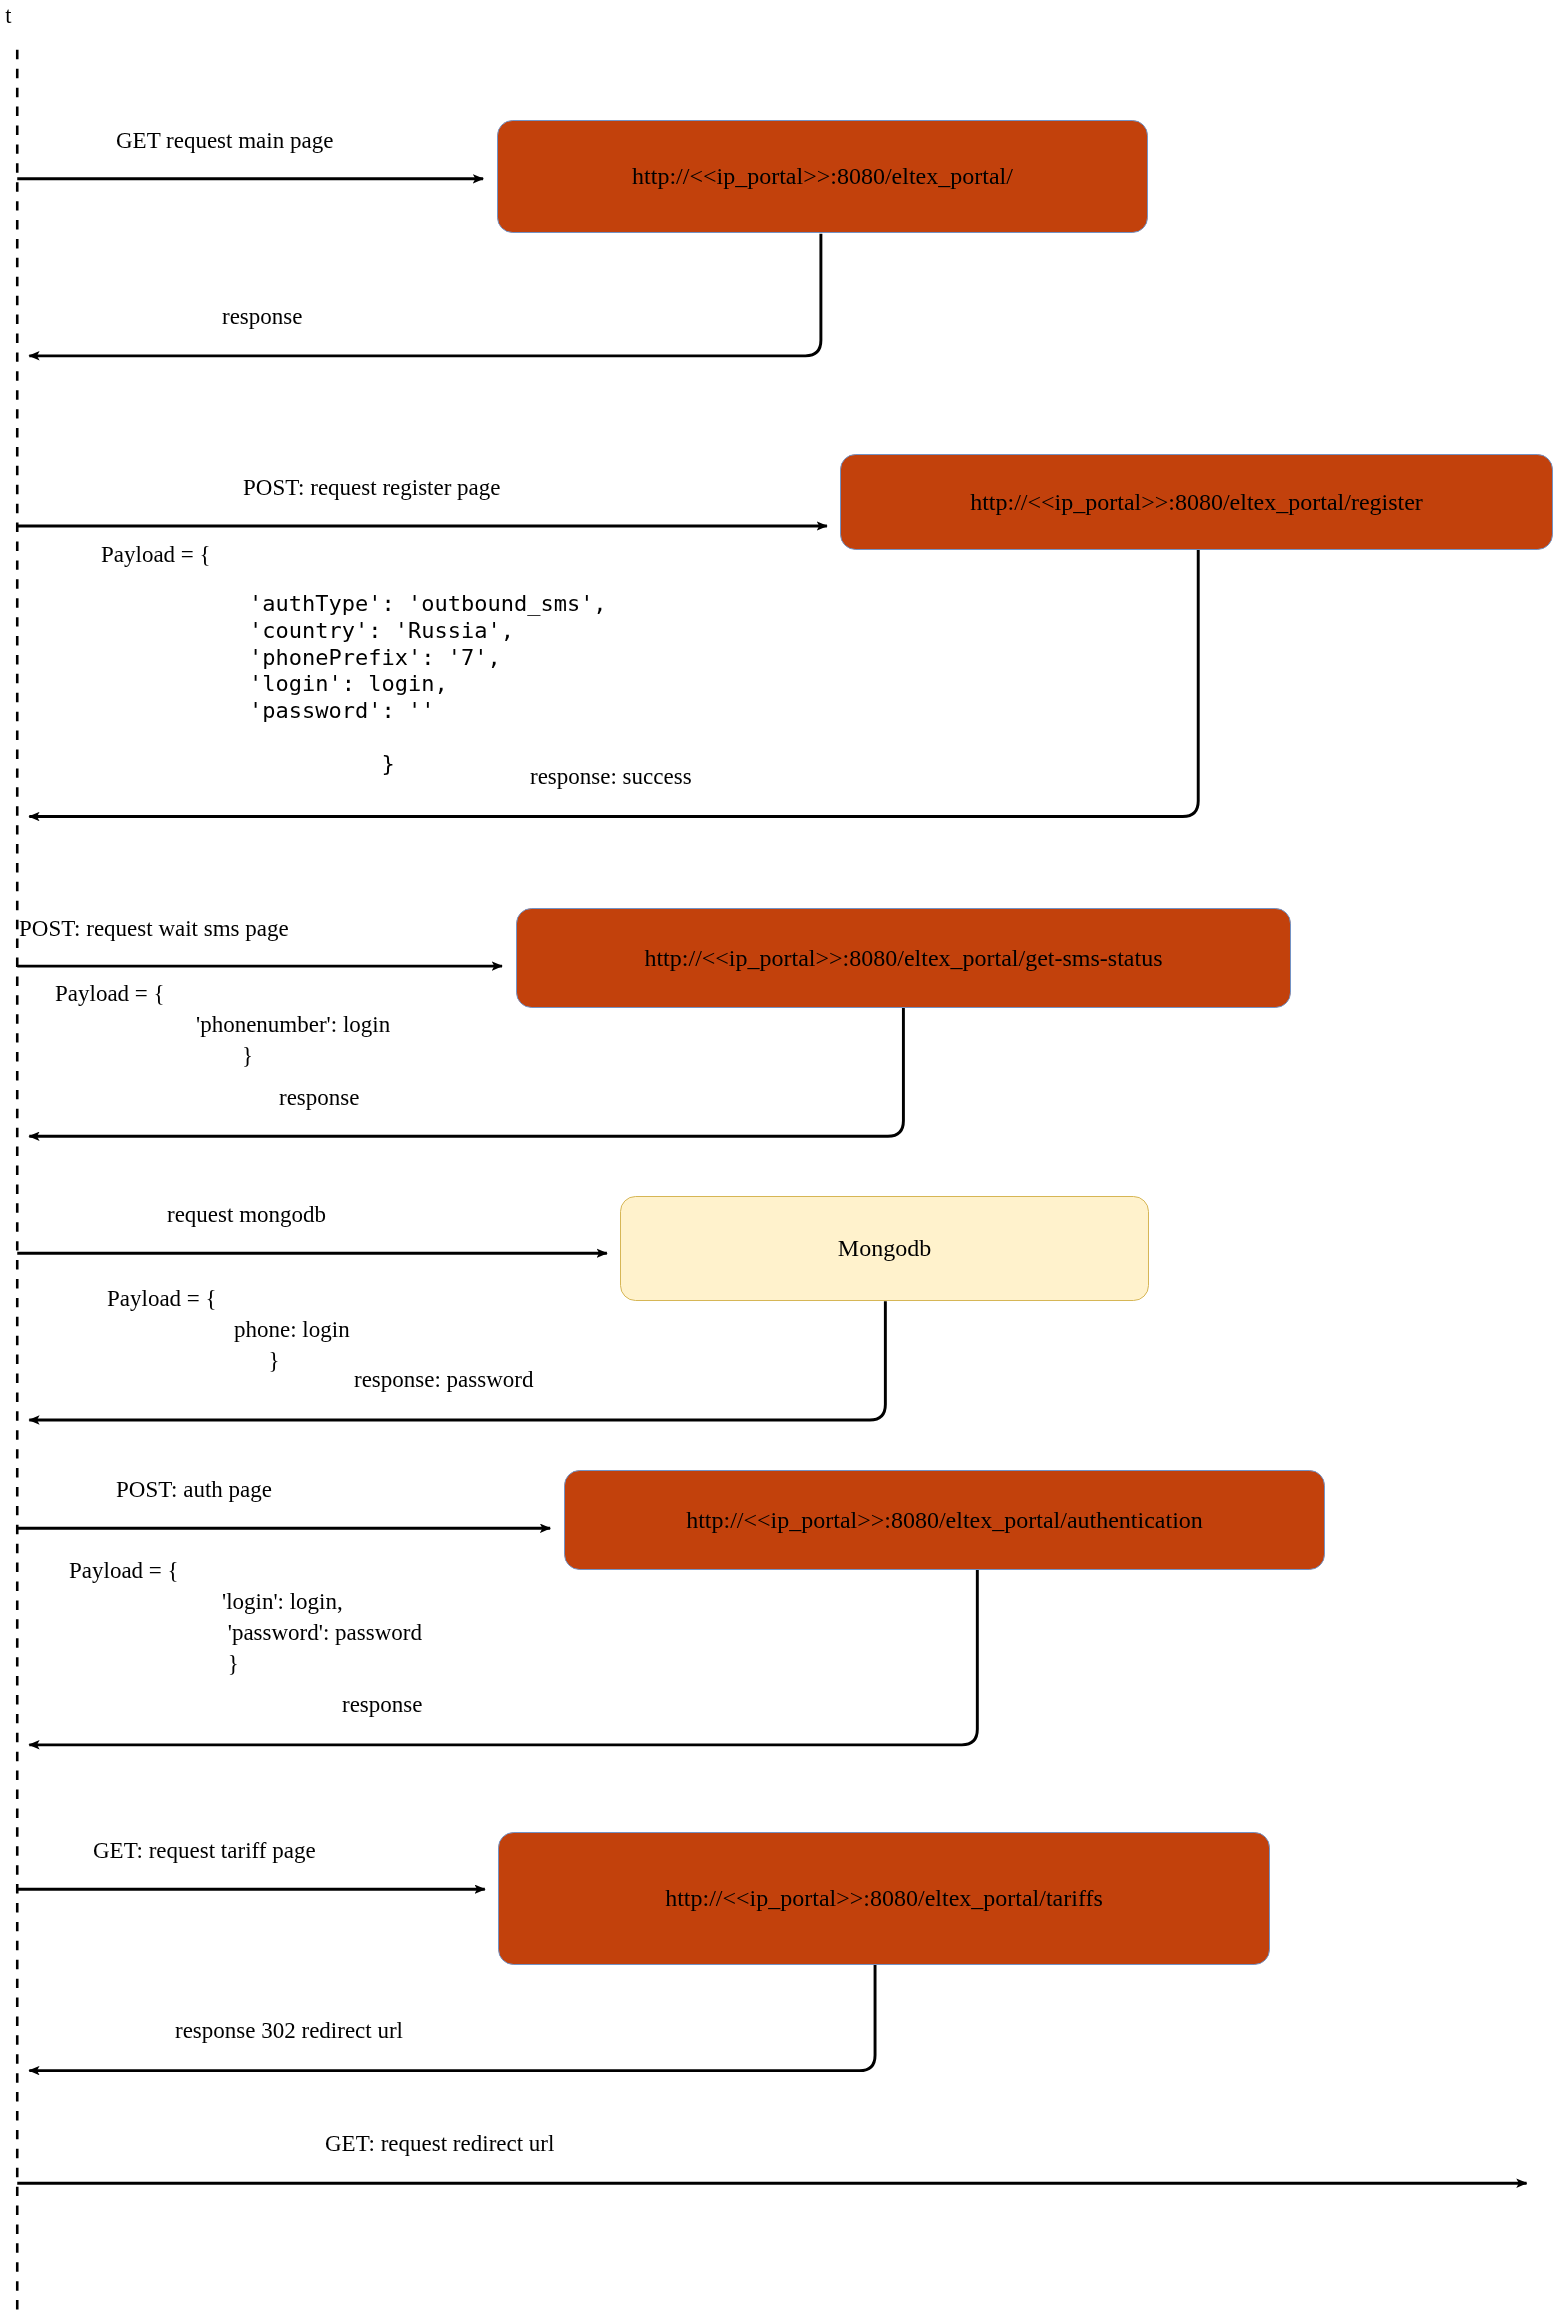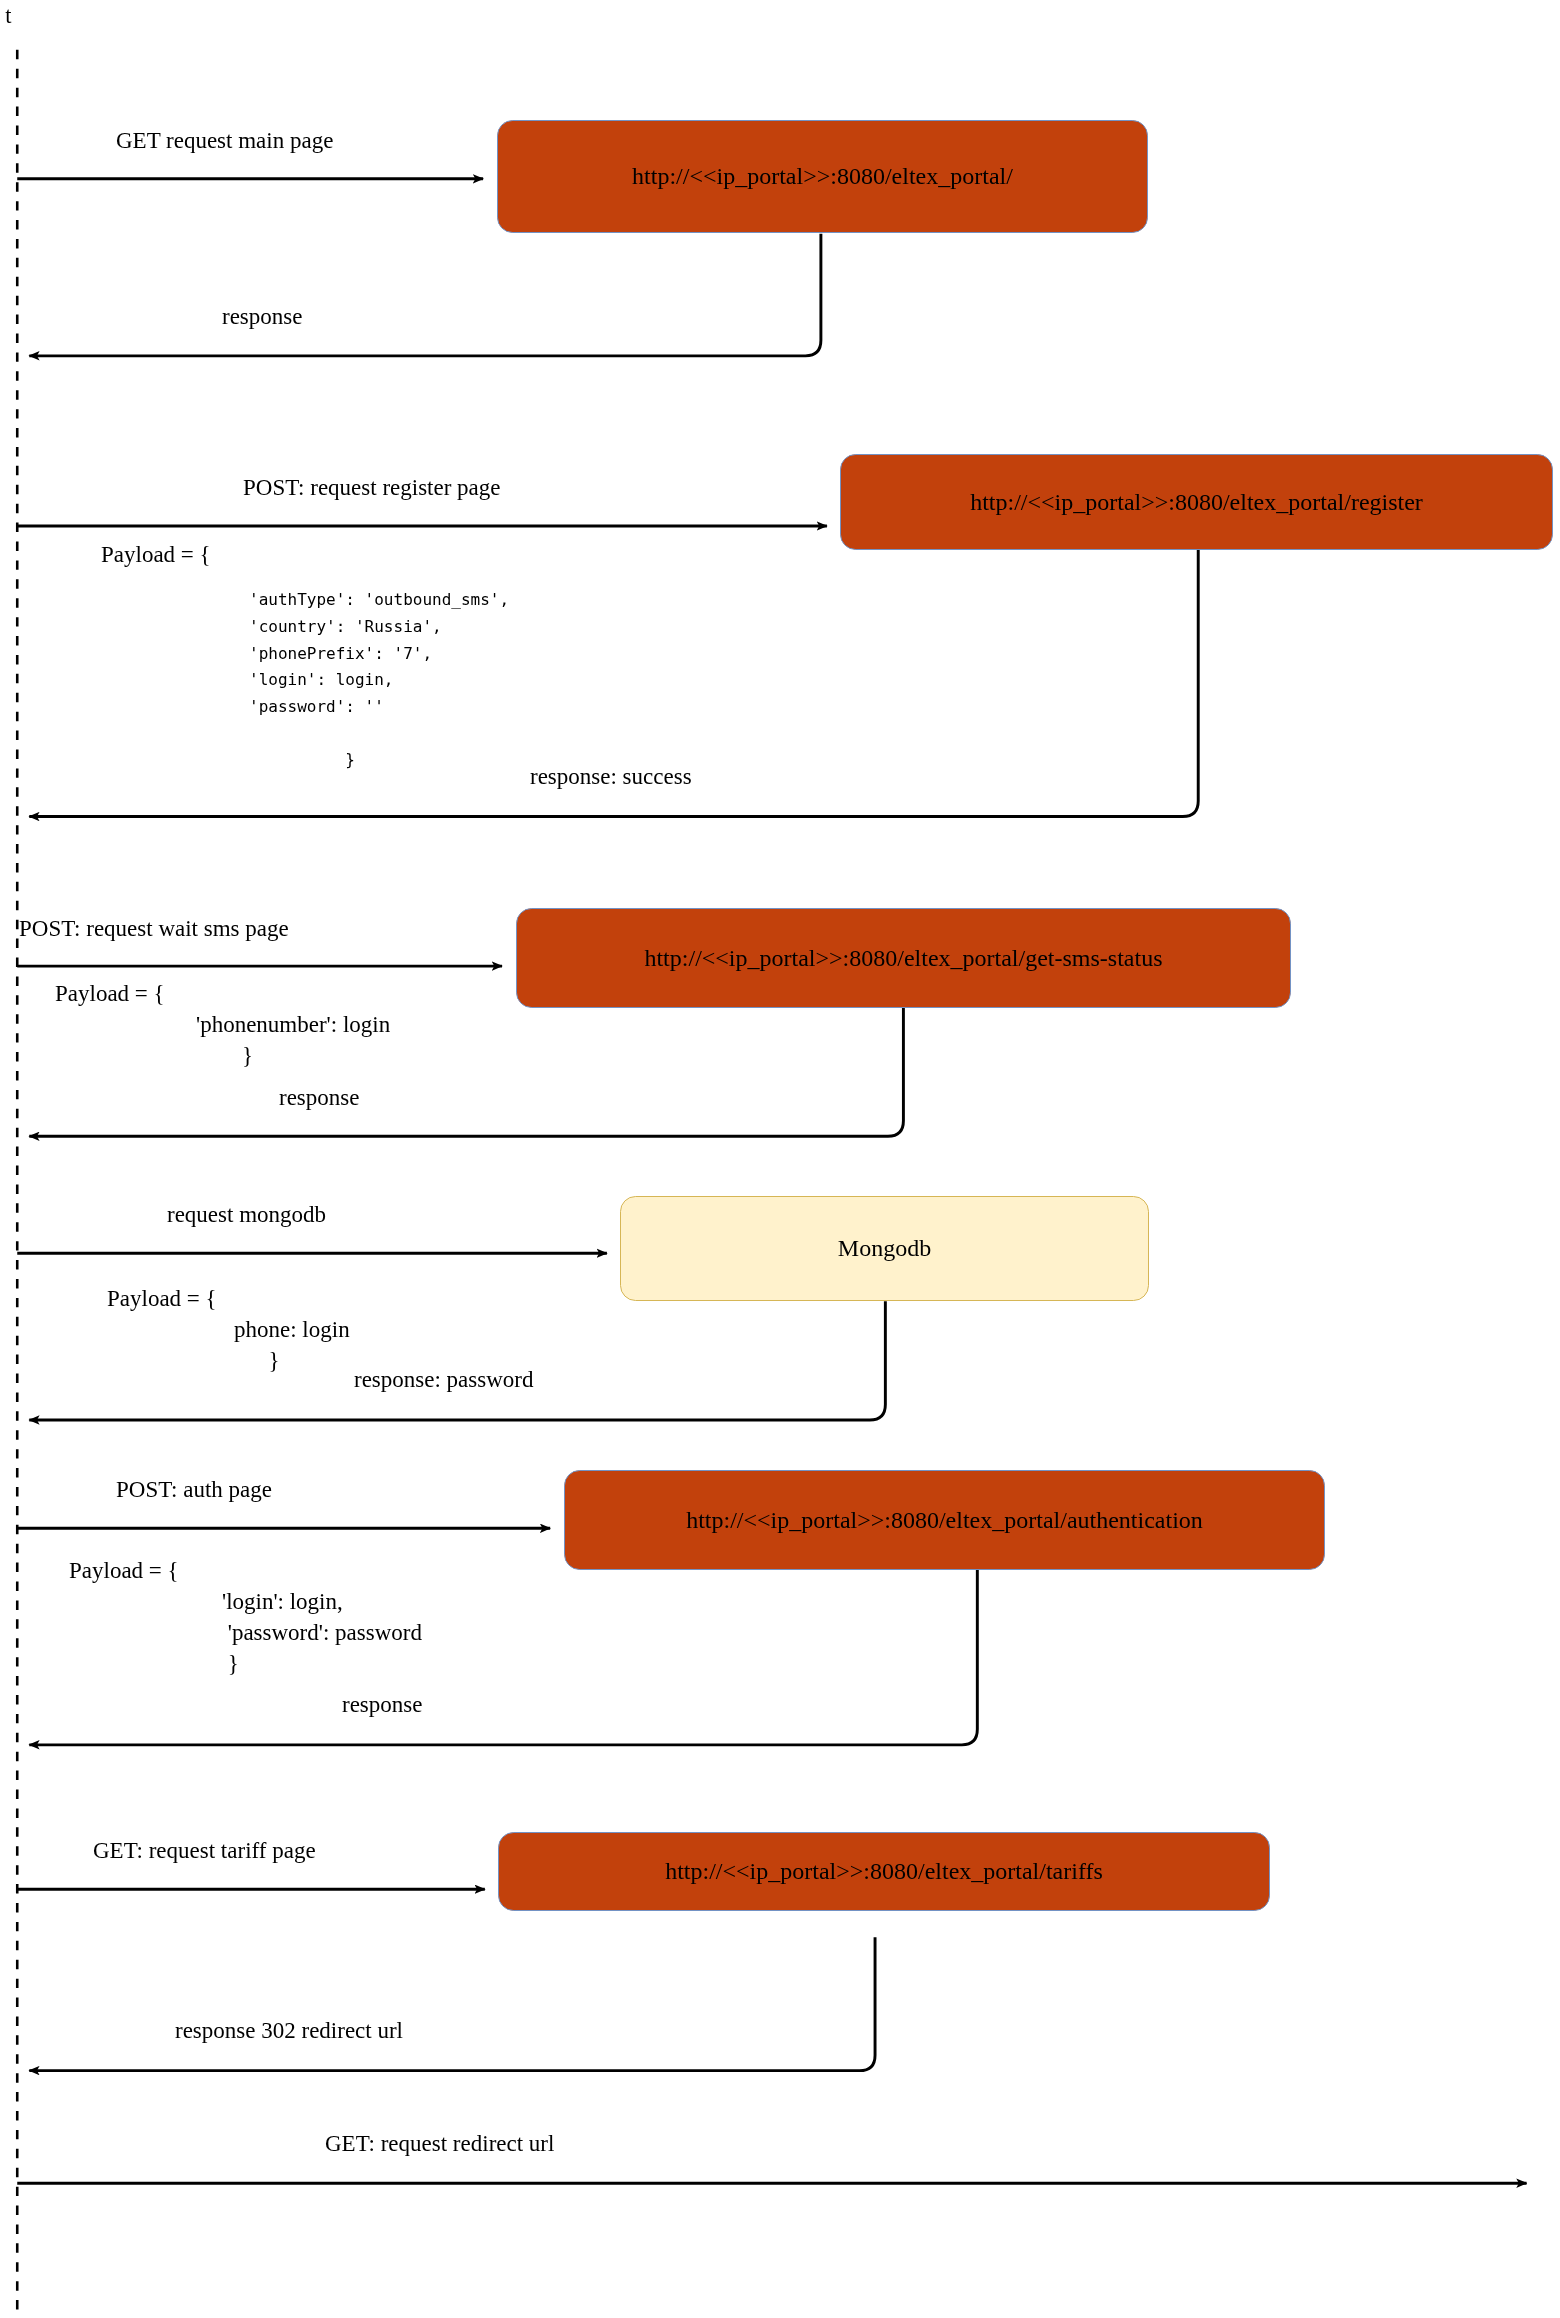--- a/index.html
+++ b/index.html
@@ -30,21 +30,21 @@
     position: absolute;
     white-space: pre;
     font-family: "Liberation Serif", "DejaVu Serif", serif;
     font-size: 23px;
     line-height: 1.18;
     color: #000000;
     letter-spacing: 0px;
   }
   .lbl.mono {
     font-family: "DejaVu Sans Mono", "Liberation Mono", monospace;
-    font-size: 16px;
+    font-size: 22px;
     line-height: 1.28;
   }
   .lbl.axis {
     font-size: 22.3px;
   }
   .node {
     position: absolute;
     box-sizing: border-box;
     border-radius: 15.5px;
     display: flex;
@@ -113,21 +113,21 @@
   </div>
 
   <div class="node amber" style="left:620px; top:1196px; width:529px; height:105px;text-align:center;">
     <span>Mongodb</span>
   </div>
 
   <div class="node blue" style="left:564px; top:1470px; width:761px; height:100px;">
     <span>http://&lt;&lt;ip_portal&gt;&gt;:8080/eltex_portal/authentication</span>
   </div>
 
-  <div class="node blue" style="left:498px; top:1832px; width:772px; height:79px;">
+  <div class="node blue" style="left:498px; top:1832px; width:772px; height:133px;">
     <span>http://&lt;&lt;ip_portal&gt;&gt;:8080/eltex_portal/tariffs</span>
   </div>
 
   <div class="lbl" style="left:116px; top:127px;">GET request main page</div>
   <div class="lbl" style="left:222px; top:303px;">response</div>
   <div class="lbl" style="left:243px; top:474px;">POST: request register page</div>
   <div class="lbl" style="left:530px; top:763px;">response: success</div>
   <div class="lbl" style="left:19px; top:915px;">POST: request wait sms page</div>
   <div class="lbl" style="left:279px; top:1084px;">response</div>
   <div class="lbl" style="left:131px; top:1201px;margin-left:36px;">request mongodb</div>

